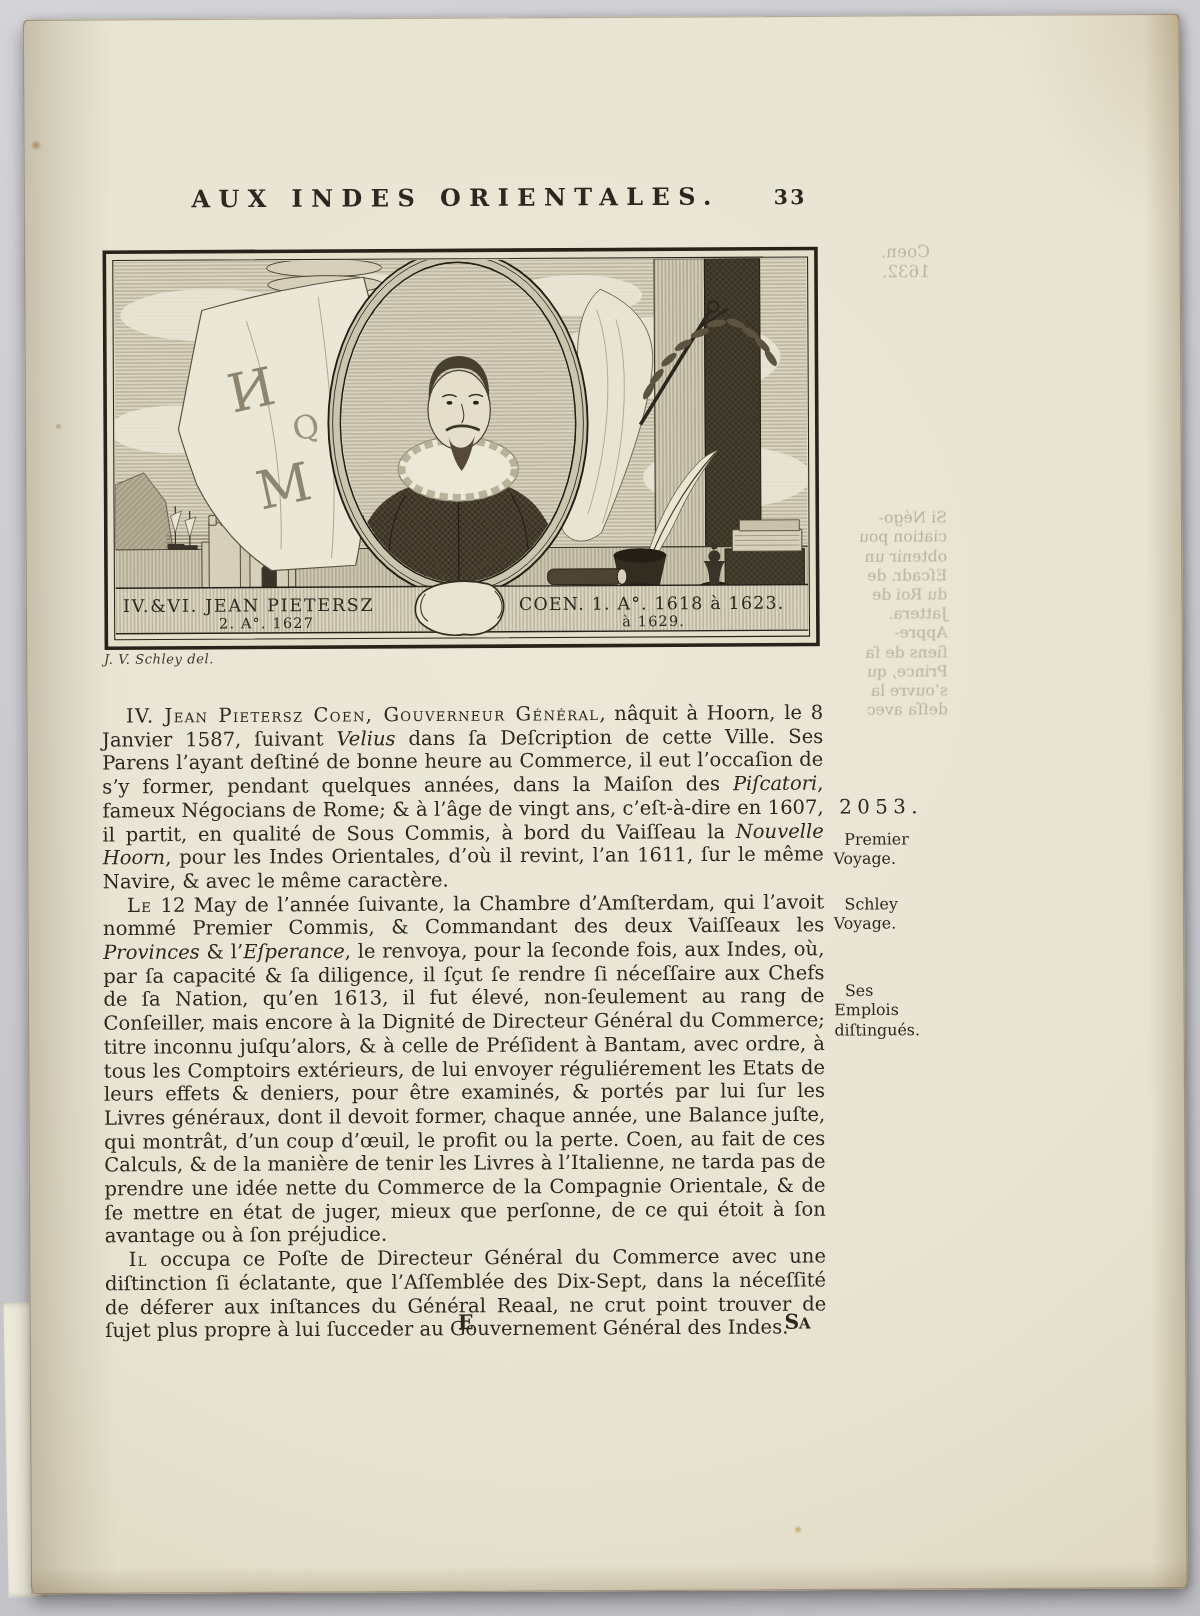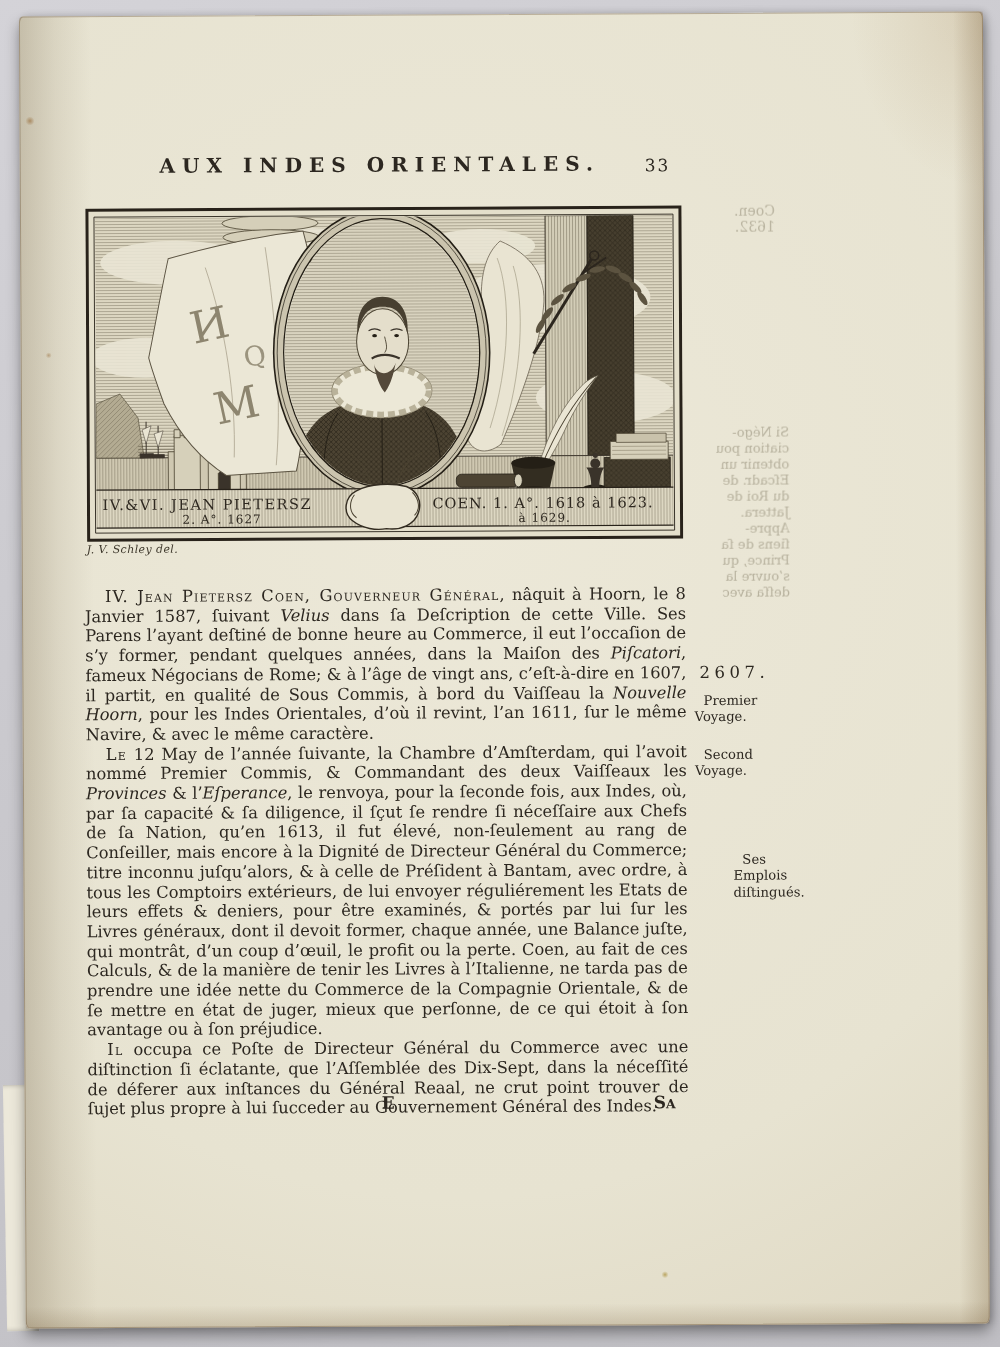--- a/index.html
+++ b/index.html
@@ -47,21 +47,21 @@
   .fox1{left:6px;top:100px;width:9px;height:9px;background:radial-gradient(circle,rgba(146,100,46,.6),rgba(146,100,46,0) 72%);}
   .fox2{left:636px;top:1258px;width:7px;height:7px;background:radial-gradient(circle,rgba(168,140,50,.7),rgba(168,140,50,0) 72%);}
   .fox3{left:25px;top:336px;width:6px;height:6px;background:radial-gradient(circle,rgba(146,100,46,.45),rgba(146,100,46,0) 72%);}
 
   .header-row{
     position:absolute;left:60px;top:138px;width:600px;
     text-align:center;font-size:20px;font-weight:bold;letter-spacing:7px;
     color:#2c2720;white-space:nowrap;
   }
   .page-num{
-    position:absolute;left:625px;top:142px;font-size:17px;font-weight:normal;
+    position:absolute;left:625px;top:142px;font-size:17px;font-weight:bold;
     letter-spacing:2px;color:#2c2720;
   }
 
   .engraving-wrap{position:absolute;left:65px;top:192px;width:597px;height:334px;}
   .credit{
     position:absolute;left:65px;top:527px;font-style:italic;font-size:11px;
     color:#3e382c;letter-spacing:.4px;
   }
 
   .body-text{
@@ -79,21 +79,21 @@
   .catchword .small2{font-size:12.5px;}
 
   .margin-note{
     position:absolute;left:672px;width:88px;
     font-size:13.2px;line-height:16.4px;color:#2c2720;text-indent:9px;
   }
   .mn0{top:579px;}
   .mn-year{top:652px;font-size:16.5px;letter-spacing:4.5px;text-indent:5px;}
   .mn2{top:680px;}
   .mn3{top:734px;}
-  .mn4{top:839px;margin-left:38px;}
+  .mn4{top:806px;}
   .mn5{top:1013px;}
 
   .showthrough{
     position:absolute;transform:scaleX(-1);color:#8d8670;
     filter:blur(.5px);white-space:pre-line;font-size:13px;line-height:16px;
   }
   .st-top{left:660px;top:190px;width:95px;opacity:.5;font-size:14px;}
   .st-side{left:648px;top:412px;width:120px;opacity:.55;}
 </style>
 </head>
@@ -353,20 +353,20 @@
       <p class="para"><span class="sc">IV. Jean Pietersz Coen, Gouverneur Général</span><span>, nâquit à Hoorn, le 8 Janvier 1587, ſuivant </span><span class="i">Velius</span><span> dans ſa Deſcription de cette Ville.  Ses Parens l’ayant deſtiné de bonne heure au Commerce, il eut l’occaſion de s’y former, pendant quelques années, dans la Maiſon des </span><span class="i">Piſcatori</span><span>, fameux Négocians de Rome; &amp; à l’âge de vingt ans, c’eſt-à-dire en 1607, il partit, en qualité de Sous Commis, à bord du Vaiſſeau la </span><span class="i">Nouvelle Hoorn</span><span>, pour les Indes Orientales, d’où il revint, l’an 1611, ſur le même Navire, &amp; avec le même caractère.</span></p>
       <p class="para"><span class="sc">Le</span><span> 12 May de l’année ſuivante, la Chambre d’Amſterdam, qui l’avoit nommé Premier Commis, &amp; Commandant des deux Vaiſſeaux les </span><span class="i">Provinces</span><span> &amp; l’</span><span class="i">Eſperance</span><span>, le renvoya, pour la ſeconde fois, aux Indes, où, par ſa capacité &amp; ſa diligence, il ſçut ſe rendre ſi néceſſaire aux Chefs de ſa Nation, qu’en 1613, il fut élevé, non-ſeulement au rang de Conſeiller, mais encore à la Dignité de Directeur Général du Commerce; titre inconnu juſqu’alors, &amp; à celle de Préſident à Bantam, avec ordre, à tous les Comptoirs extérieurs, de lui envoyer réguliérement les Etats de leurs effets &amp; deniers, pour être examinés, &amp; portés par lui ſur les Livres généraux, dont il devoit former, chaque année, une Balance juſte, qui montrât, d’un coup d’œuil, le profit ou la perte.  Coen, au fait de ces Calculs, &amp; de la manière de tenir les Livres à l’Italienne, ne tarda pas de prendre une idée nette du Commerce de la Compagnie Orientale, &amp; de ſe mettre en état de juger, mieux que perſonne, de ce qui étoit à ſon avantage ou à ſon préjudice.</span></p>
       <p class="para"><span class="sc">Il</span><span> occupa ce Poſte de Directeur Général du Commerce avec une diſtinction ſi éclatante, que l’Aſſemblée des Dix-Sept, dans la néceſſité de déferer aux inſtances du Général Reaal, ne crut point trouver de ſujet plus propre à lui ſucceder au Gouvernement Général des Indes.</span></p>
     </div>
 
     <div class="catch-row">
       <span class="sig">E</span>
       <span class="catchword"><span>S</span><span class="small2">A</span></span>
     </div>
 
-    <div class="margin-note mn-year">2607.</div>
+    <div class="margin-note mn-year">2053.</div>
     <div class="margin-note mn2">Premier Voyage.</div>
-    <div class="margin-note mn3">Second Voyage.</div>
+    <div class="margin-note mn3">Schley Voyage.</div>
     <div class="margin-note mn4">Ses Emplois diſtingués.</div>
 
     <div class="edge-line"></div>
   </div>
 </div>
 
 </body></html>

